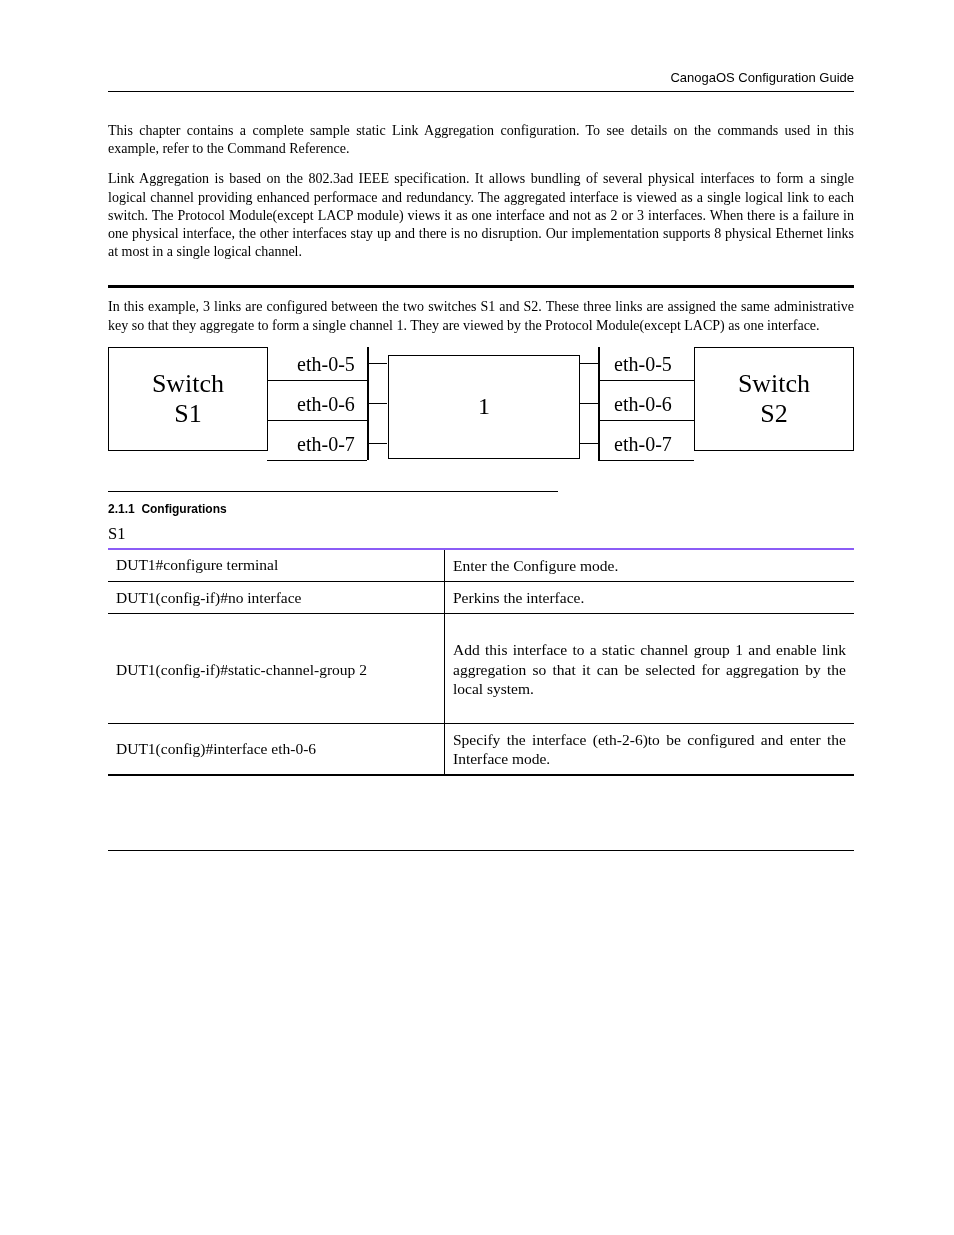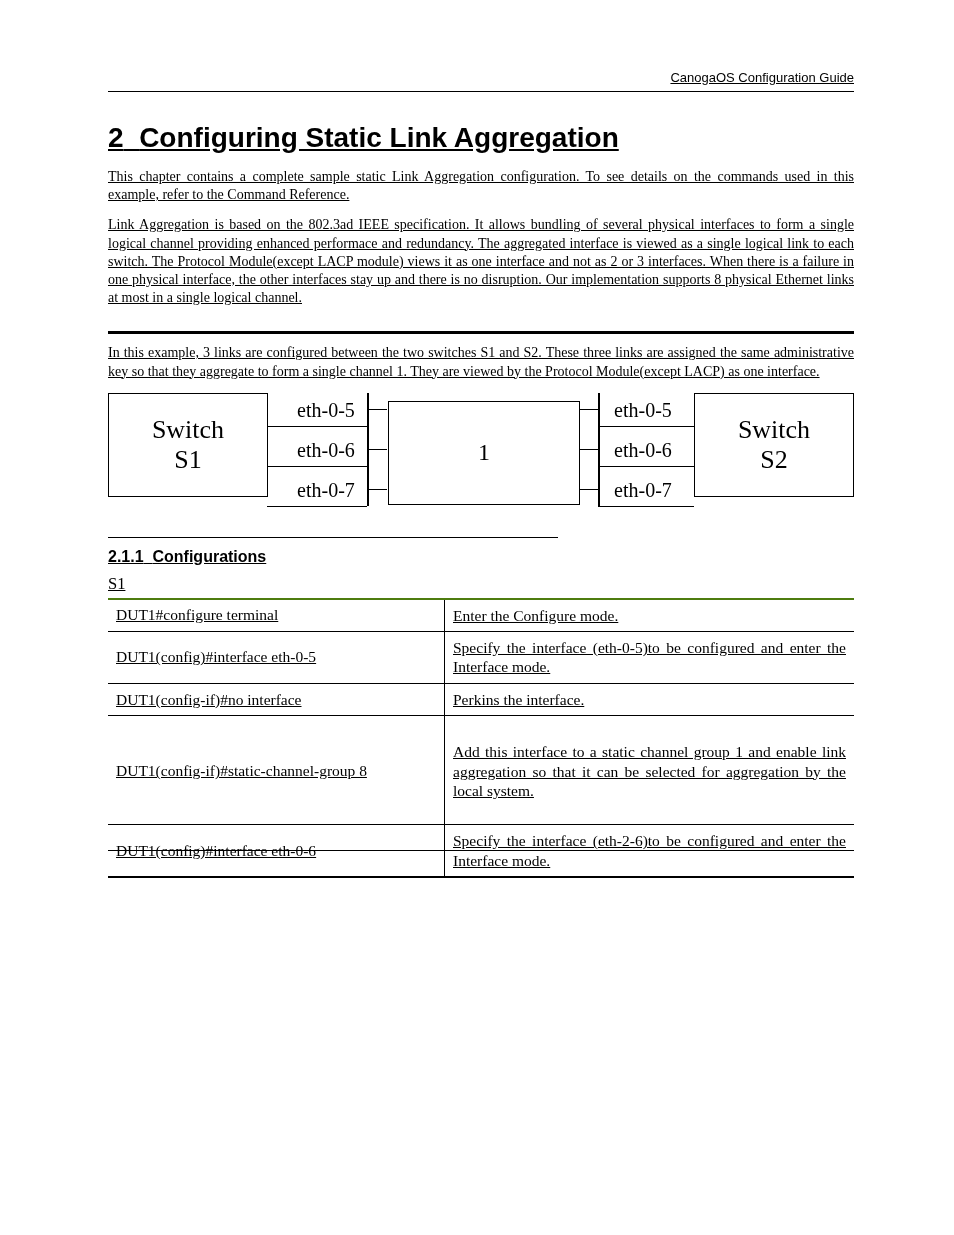--- a/index.html
+++ b/index.html
@@ -8,21 +8,20 @@
     font-size: 16px;
     color: #000;
     background: #fff;
   }
   .page {
     width: 954px;
     height: 912px;
     box-sizing: border-box;
     padding: 70px 100px 50px 108px;
     position: relative;
-    text-decoration: underline;
   }
   .header-right {
     font-family: Arial, Helvetica, sans-serif;
     font-size: 13px;
     text-align: right;
     margin-bottom: 6px;
   }
   .top-rule {
     border: none;
     border-top: 1.5px solid #000;
@@ -53,21 +52,21 @@
   }
   .sub-rule {
     border: none;
     border-top: 1.5px solid #000;
     width: 450px;
     margin: 20px 0 10px 0;
   }
   h3.subsection {
     font-family: Arial, Helvetica, sans-serif;
     font-weight: bold;
-    font-size: 16px;
+    font-size: 12px;
     margin: 8px 0 8px 0;
   }
   .devname {
     font-size: 16.5px;
     margin: 4px 0 4px 0;
   }
   
   .diagram {
     position: relative;
     width: 746px;
@@ -105,21 +104,21 @@
   .link-left { left:259px; width:20px; }
   .link-right { left:471px; width:20px; }
   
   table.cfg {
     border-collapse: collapse;
     width: 100%;
     font-size: 15.5px;
     margin-top: 4px;
   }
   table.cfg tr { border-top: 1px solid #000; }
-  table.cfg tr:first-child { border-top: 2px solid #4d7c0f; }
+  table.cfg tr:first-child { border-top: 2px solid #8b5cf6; }
   table.cfg tr:last-child { border-bottom: 2px solid #000; }
   table.cfg td {
     padding: 6px 8px;
     vertical-align: middle;
     border-left: 1px solid #000;
   }
   table.cfg td:first-child { border-left: none; width: 320px; }
   table.cfg td.desc { text-align: justify; line-height:1.25; }
   table.cfg td.tall { padding-top: 26px; padding-bottom: 24px; }
   
@@ -136,23 +135,20 @@
   }
 </style>
 </head>
 <body>
 
 <div class="page">
 
   <div class="header-right">CanogaOS Configuration Guide</div>
   <hr class="top-rule">
 
-  <h1 class="chapter">
-    <span>2</span>&nbsp;&nbsp;<span>Configuring Static Link Aggregation</span>
-  </h1>
 
   <p class="body">This chapter contains a complete sample static Link Aggregation configuration. To see details on the commands used in this example, refer to the Command Reference.</p>
   <p class="body">Link Aggregation is based on the 802.3ad IEEE specification. It allows bundling of several physical interfaces to form a single logical channel providing enhanced performace and redundancy. The aggregated interface is viewed as a single logical link to each switch. The Protocol Module(except LACP module) views it as one interface and not as 2 or 3 interfaces. When there is a failure in one physical interface, the other interfaces stay up and there is no disruption. Our implementation supports 8 physical Ethernet links at most in a single logical channel.</p>
 
   <hr class="section-rule">
   <p class="body">In this example, 3 links are configured between the two switches S1 and S2. These three links are assigned the same administrative key so that they aggregate to form a single channel 1. They are viewed by the Protocol Module(except LACP) as one interface.</p>
 
   <div class="diagram">
     <div class="swbox sw1">
       <div>Switch</div>
@@ -199,29 +195,25 @@
   </h3>
   <div class="devname">S1</div>
 
   <table class="cfg">
     <tbody>
         <tr>
       <td>DUT1#configure terminal</td>
       <td class="desc">Enter the Configure mode.</td>
     </tr>
     <tr>
-      <td>DUT1(config)#interface eth-0-5</td>
-      <td class="desc">Specify the interface (eth-0-5)to be configured and enter the Interface mode.</td>
-    </tr>
-    <tr>
       <td>DUT1(config-if)#no interface</td>
       <td class="desc">Perkins the interface.</td>
     </tr>
     <tr>
-      <td class="tall">DUT1(config-if)#static-channel-group 8</td>
+      <td class="tall">DUT1(config-if)#static-channel-group 2</td>
       <td class="desc tall">Add this interface to a static channel group 1 and enable link aggregation so that it can be selected for aggregation by the local system.</td>
     </tr>
     <tr>
       <td>DUT1(config)#interface eth-0-6</td>
       <td class="desc">Specify the interface (eth-2-6)to be configured and enter the Interface mode.</td>
     </tr>
   </tbody>
     </table>
 
   <div class="footer">

